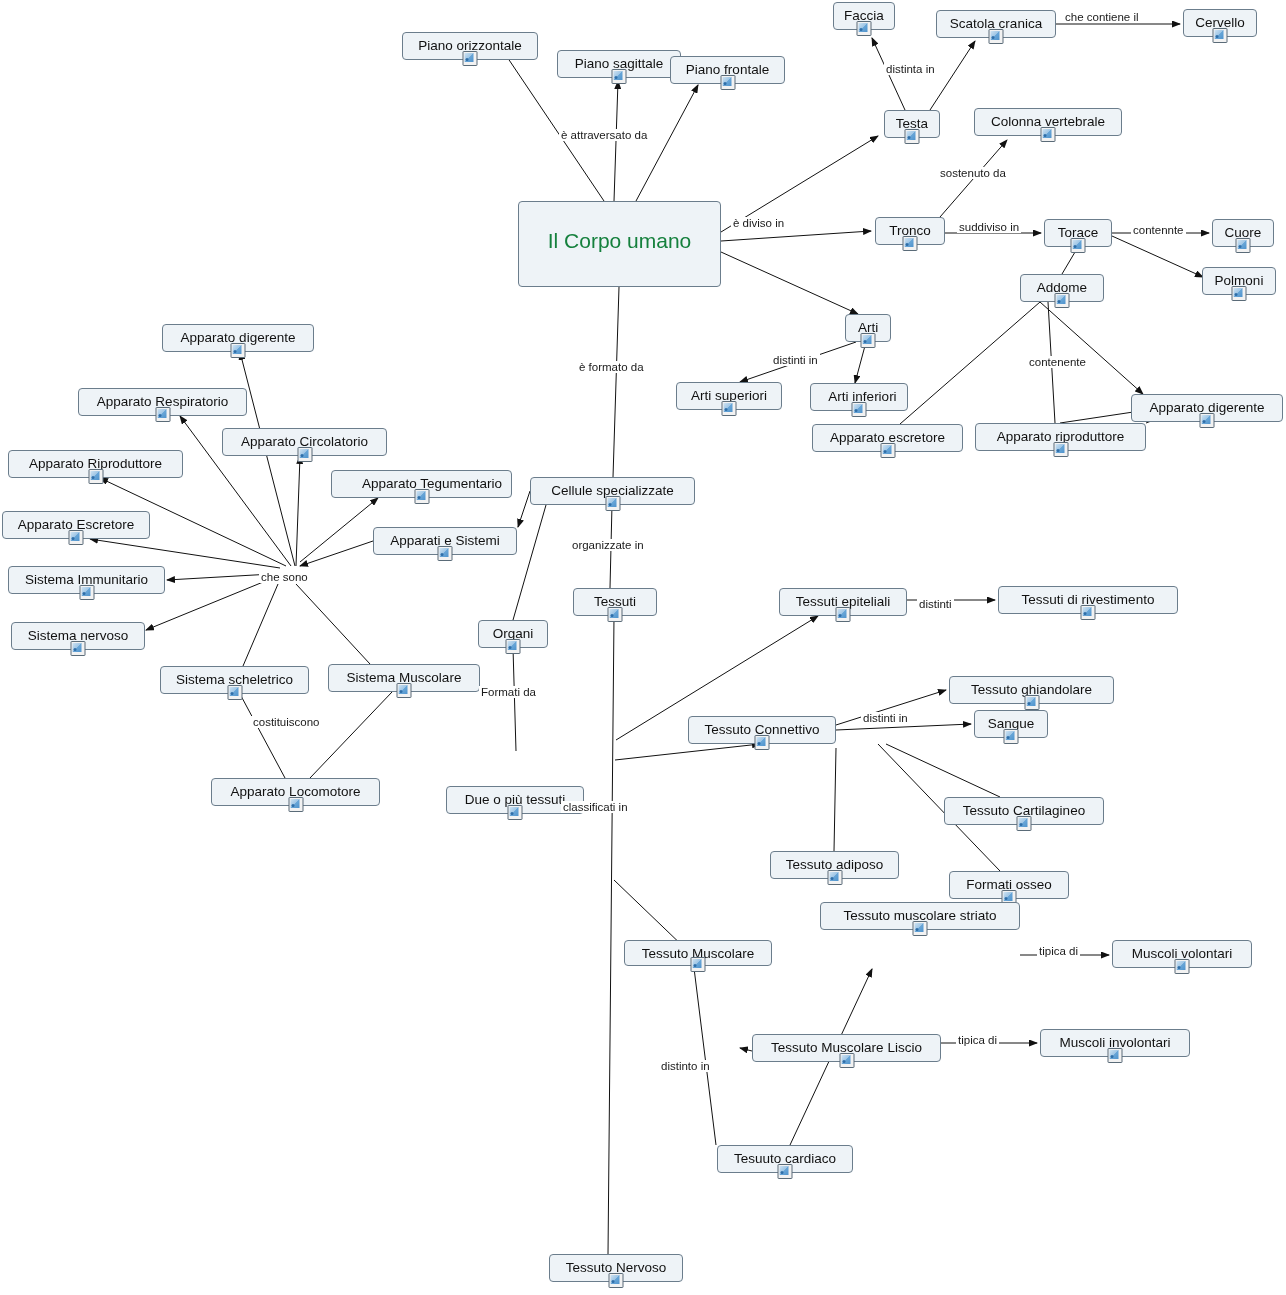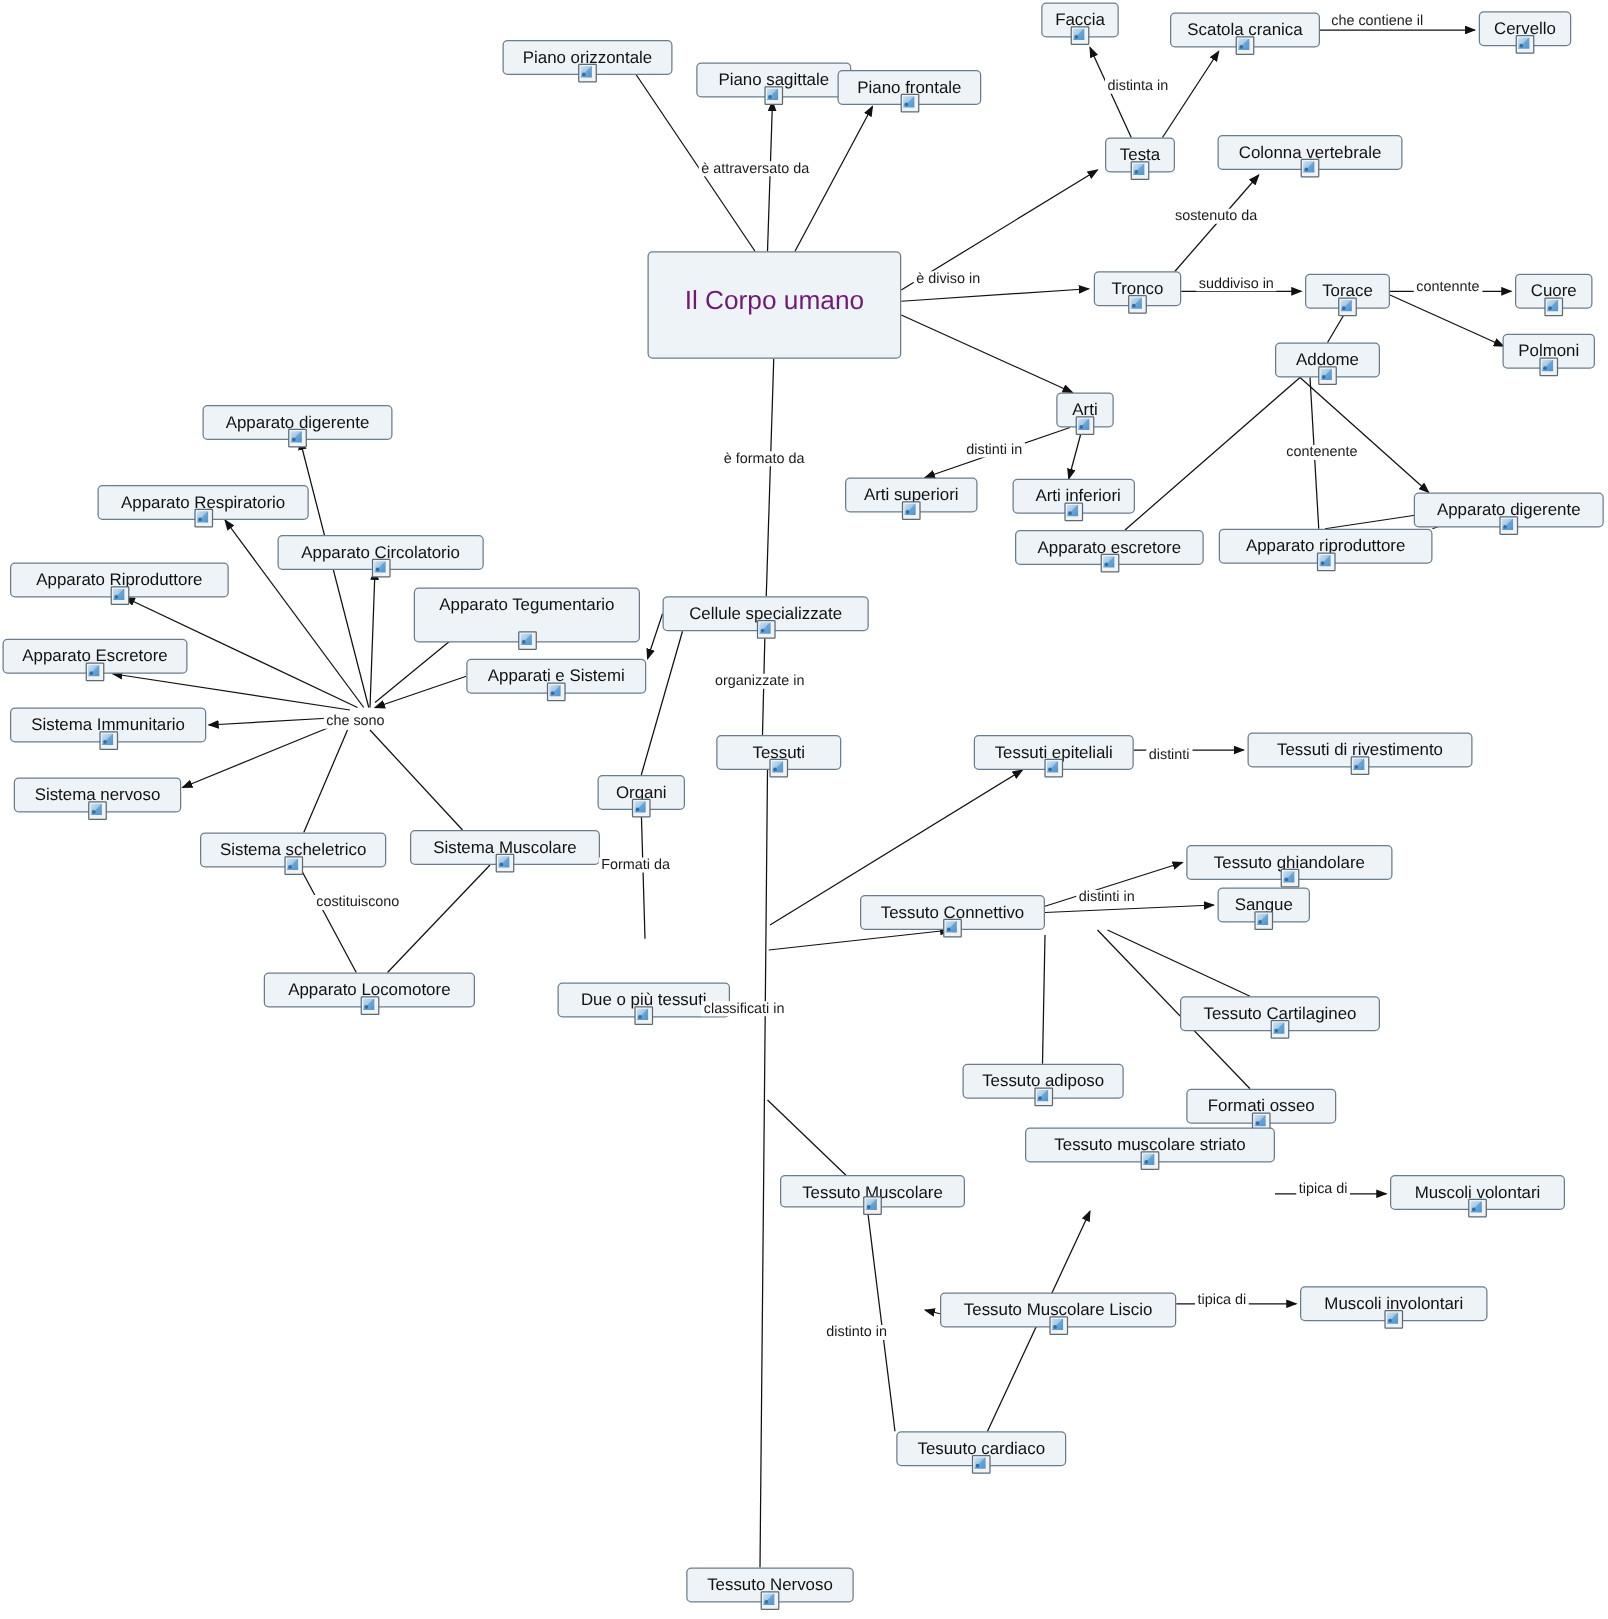--- a/index.html
+++ b/index.html
@@ -66,21 +66,21 @@
     left: 2px;
     top: 6px;
     width: 3px;
     height: 3px;
     background: #2f6ea8;
     border-radius: 50%;
   }
   .root {
     background: #eef3f7;
     border: 1px solid #6b7d8c;
-    color: #701a75;
+    color: #15803d;
     font-size: 21px;
     padding: 28px 20px;
   }
   .linklabel {
     position: absolute;
     font-size: 11.5px;
     color: #1a1a1a;
     background: #ffffff;
     padding: 0 2px;
     white-space: nowrap;
@@ -242,21 +242,21 @@
         <span class="mini"></span>
       </div>
       <div class="node" style="left: 222px; top: 428px; width: 165px; height: 28px;">
         <span class="label">Apparato Circolatorio</span>
         <span class="mini"></span>
       </div>
       <div class="node" style="left: 8px; top: 450px; width: 175px; height: 28px;">
         <span class="label">Apparato Riproduttore</span>
         <span class="mini"></span>
       </div>
-      <div class="node" style="left: 331px; top: 470px; width: 181px; height: 44px;">
+      <div class="node" style="left: 331px; top: 470px; width: 181px; height: 28px; text-align: right;">
         <span class="label">Apparato Tegumentario</span>
         <span class="mini"></span>
       </div>
       <div class="node" style="left: 2px; top: 511px; width: 148px; height: 28px;">
         <span class="label">Apparato Escretore</span>
         <span class="mini"></span>
       </div>
       <div class="node" style="left: 373px; top: 527px; width: 144px; height: 28px;">
         <span class="label">Apparati e Sistemi</span>
         <span class="mini"></span>
@@ -278,21 +278,21 @@
         <span class="mini"></span>
       </div>
       <div class="node" style="left: 211px; top: 778px; width: 169px; height: 28px;">
         <span class="label">Apparato Locomotore</span>
         <span class="mini"></span>
       </div>
       <div class="node" style="left: 530px; top: 477px; width: 165px; height: 28px;">
         <span class="label">Cellule specializzate</span>
         <span class="mini"></span>
       </div>
-      <div class="node" style="left: 573px; top: 588px; width: 100px; height: 28px;">
+      <div class="node" style="left: 573px; top: 588px; width: 84px; height: 28px;">
         <span class="label">Tessuti</span>
         <span class="mini"></span>
       </div>
       <div class="node" style="left: 478px; top: 620px; width: 70px; height: 28px;">
         <span class="label">Organi</span>
         <span class="mini"></span>
       </div>
       <div class="node" style="left: 446px; top: 786px; width: 138px; height: 28px;">
         <span class="label">Due o più tessuti</span>
         <span class="mini"></span>

